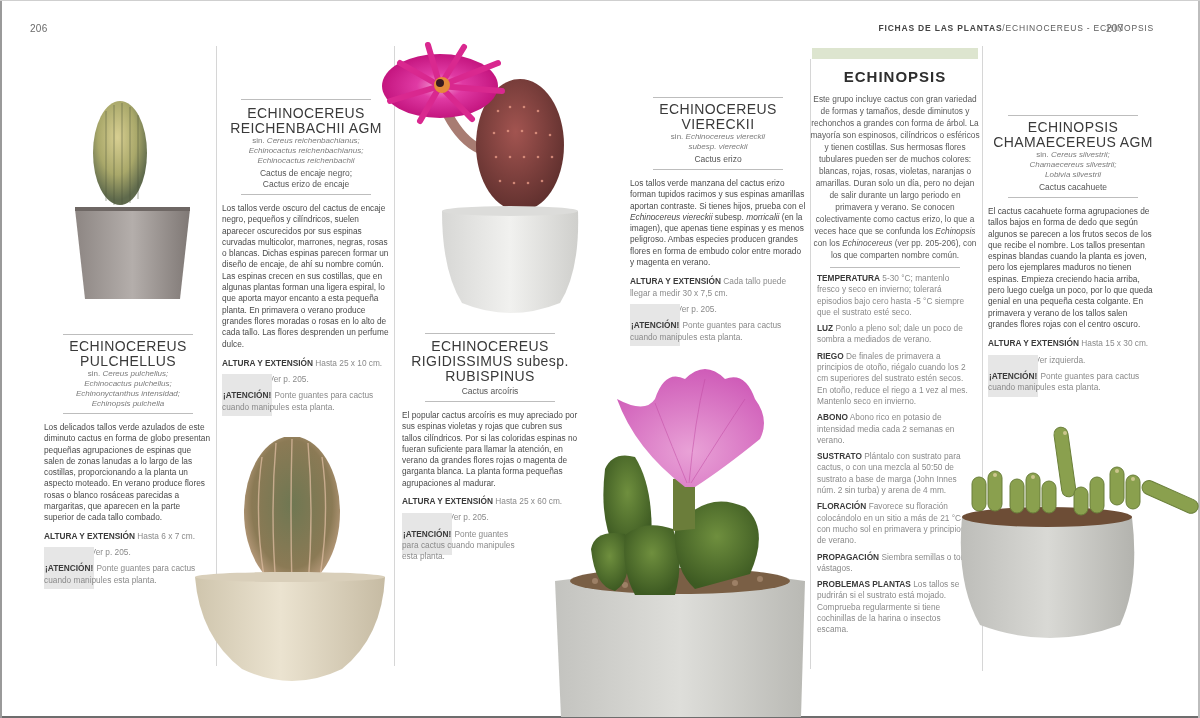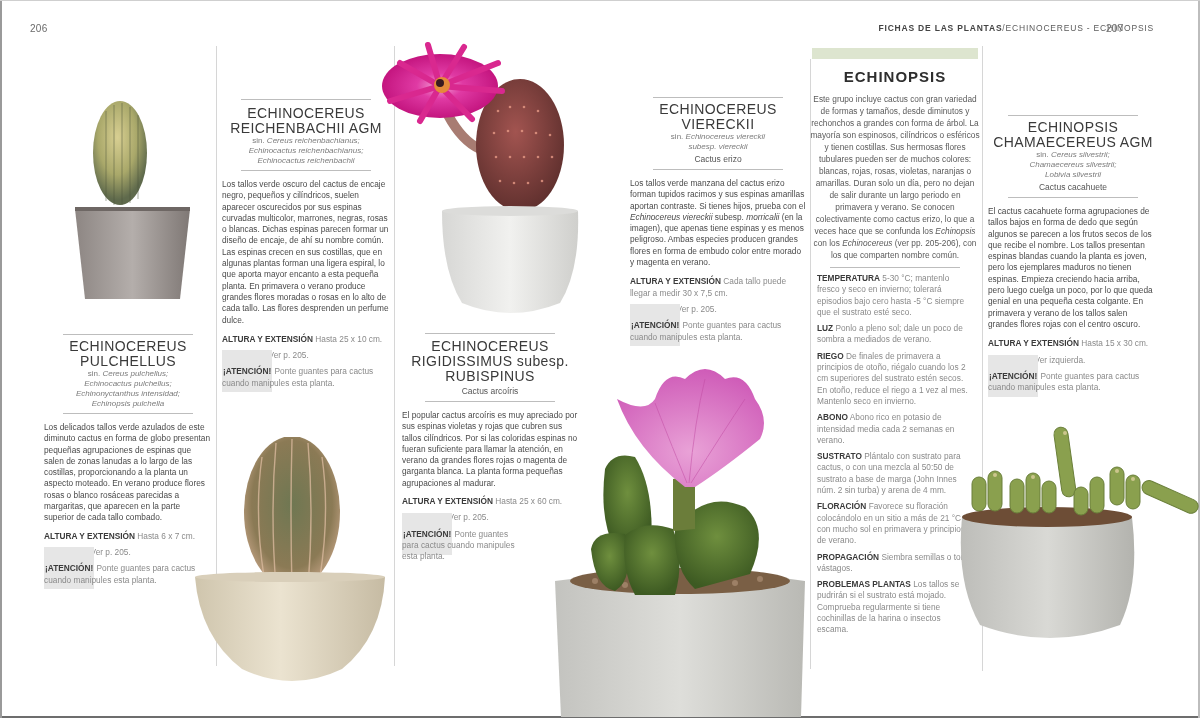--- a/index.html
+++ b/index.html
@@ -97,20 +97,24 @@
     <div class="hr" style="width:130px; margin-bottom:6px;"></div>
     <div class="sp-title">
       <div>ECHINOCEREUS</div>
         <div>REICHENBACHII AGM</div>
     </div>
     <div class="syn">
       <span class="n">sin.</span> <span>Cereus reichenbachianus;</span><br>
       <span>Echinocactus reichenbachianus;</span><br>
       <span>Echinocactus reichenbachii</span>
     </div>
+    <div class="common">
+      <div>Cactus de encaje negro;</div>
+        <div>Cactus erizo de encaje</div>
+    </div>
     <div class="hr" style="width:130px; margin:4px auto 8px;"></div>
     <p class="body">Los tallos verde oscuro del cactus de encaje negro, pequeños y cilíndricos, suelen aparecer oscurecidos por sus espinas curvadas multicolor, marrones, negras, rosas o blancas. Dichas espinas parecen formar un diseño de encaje, de ahí su nombre común. Las espinas crecen en sus costillas, que en algunas plantas forman una ligera espiral, lo que aporta mayor encanto a esta pequeña planta. En primavera o verano produce grandes flores moradas o rosas en lo alto de cada tallo. Las flores desprenden un perfume dulce.</p>
     <p class="fact" style="margin-top:8px;"><span class="k">ALTURA Y EXTENSIÓN</span> <span>Hasta 25 x 10 cm.</span></p>
     <p class="fact"><span class="k">CUIDADOS</span> <span>Ver p. 205.</span></p>
     <p class="fact"><span class="warn">¡ATENCIÓN!</span> <span>Ponte guantes para cactus cuando manipules esta planta.</span></p>
   </div>
 
   <div class="abs" style="left:192px; top:436px; width:196px; height:252px;">
     <svg width="196" height="252" viewBox="0 0 196 252">
       <defs>

